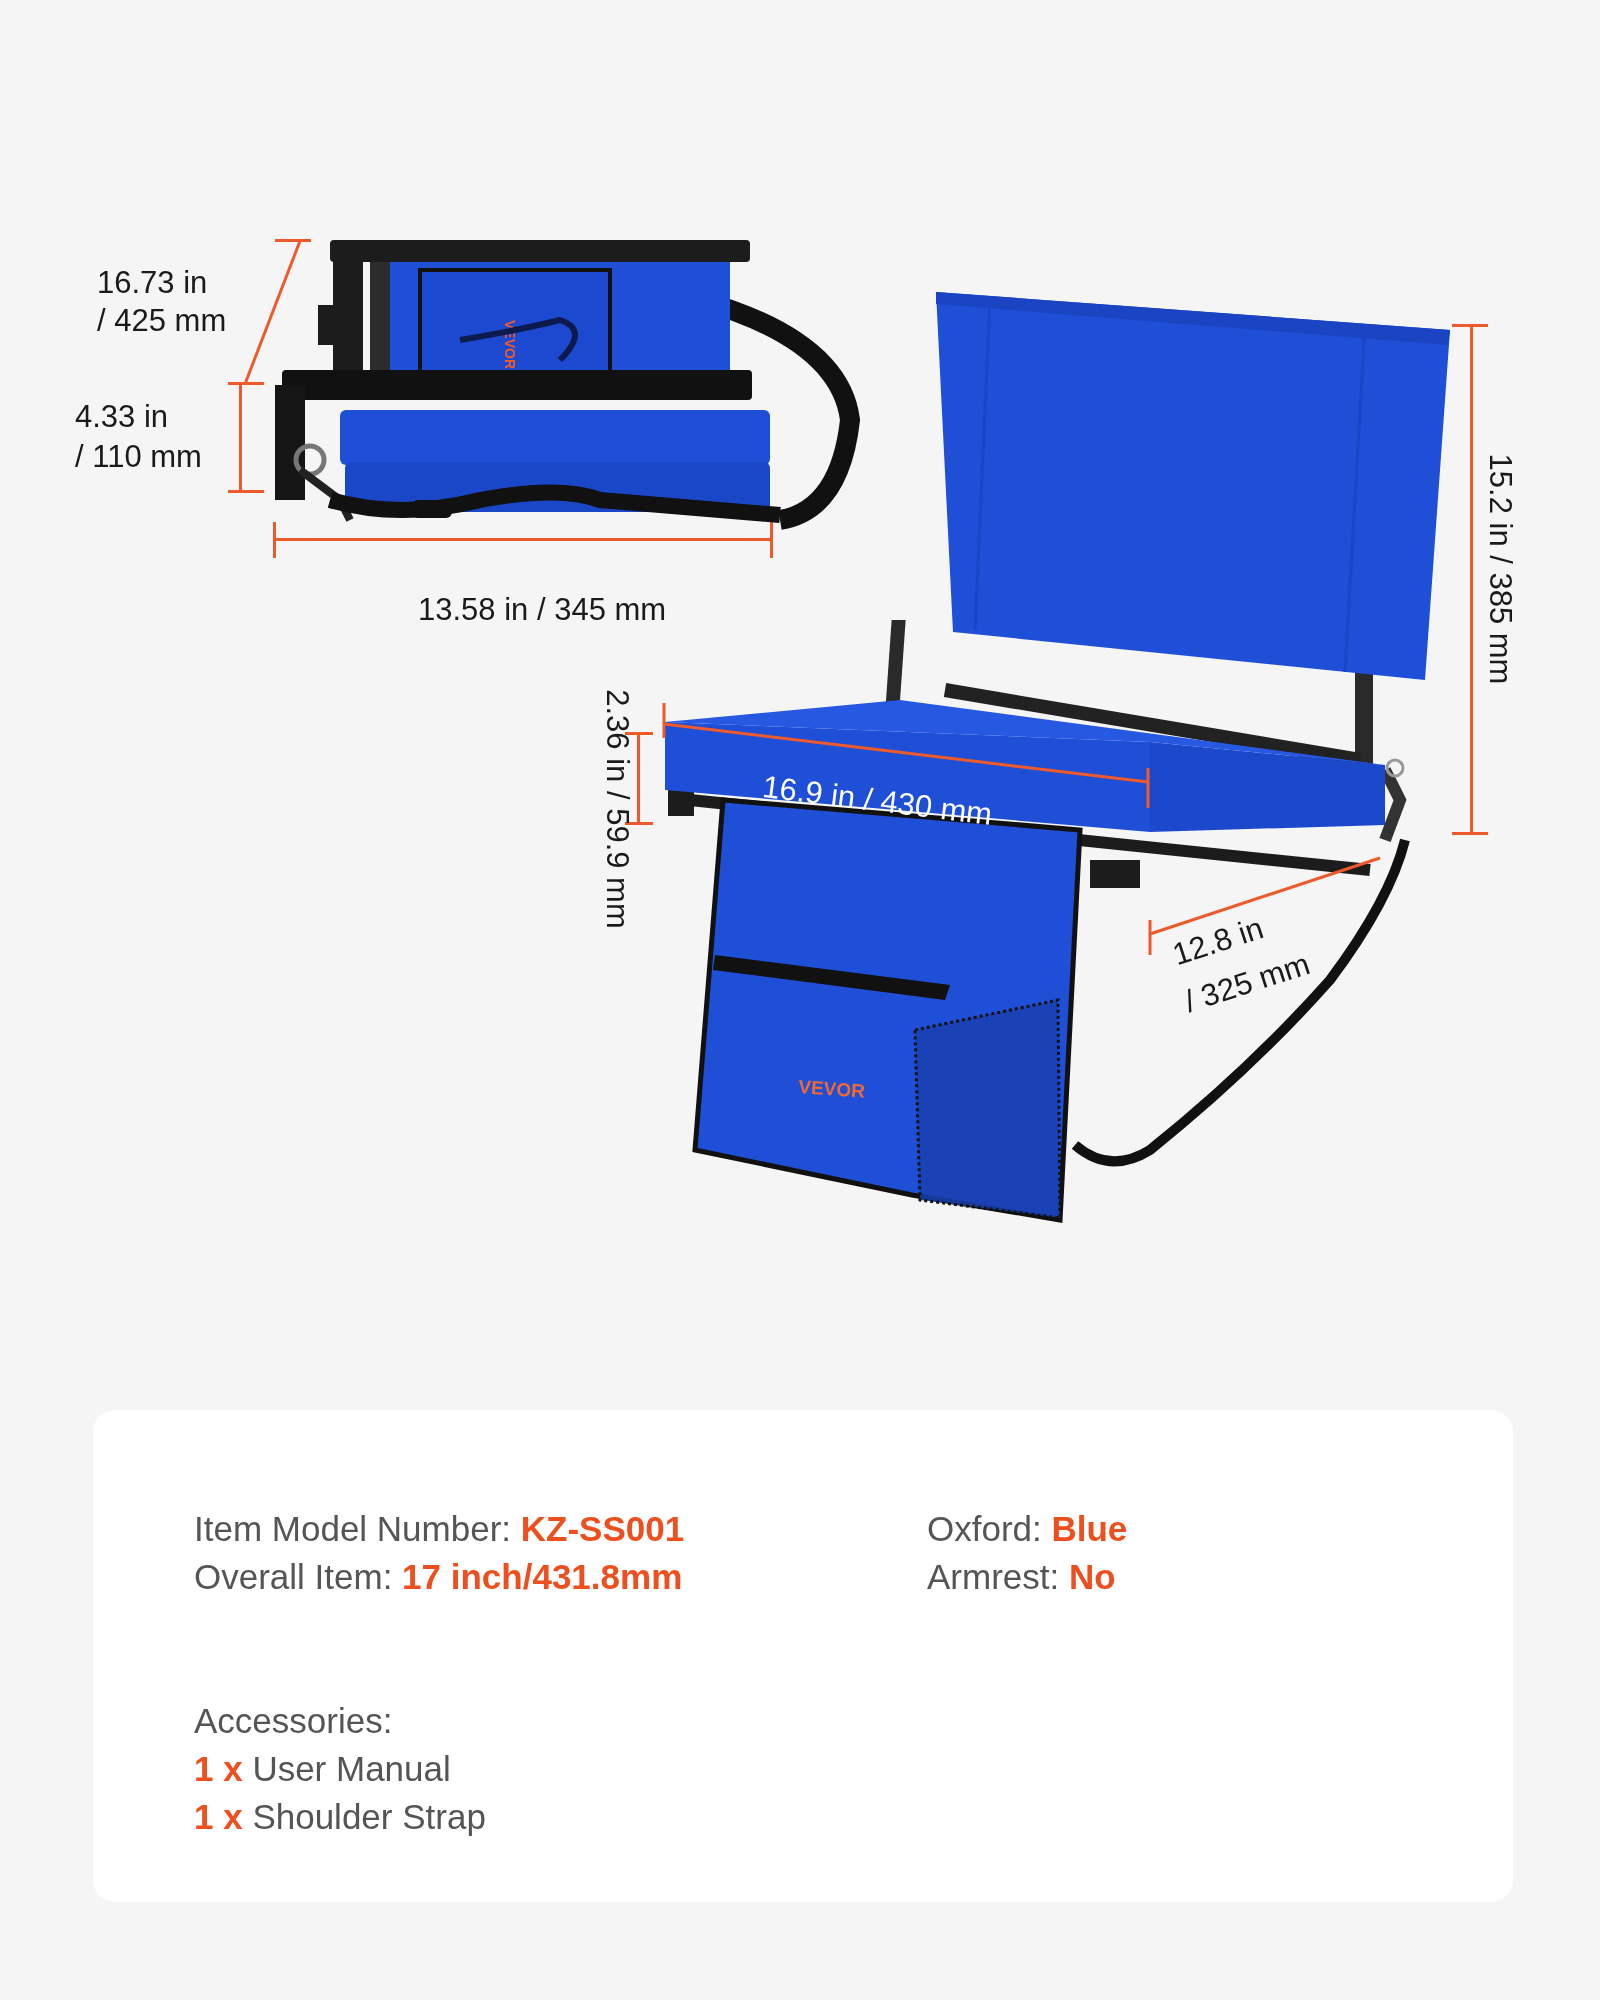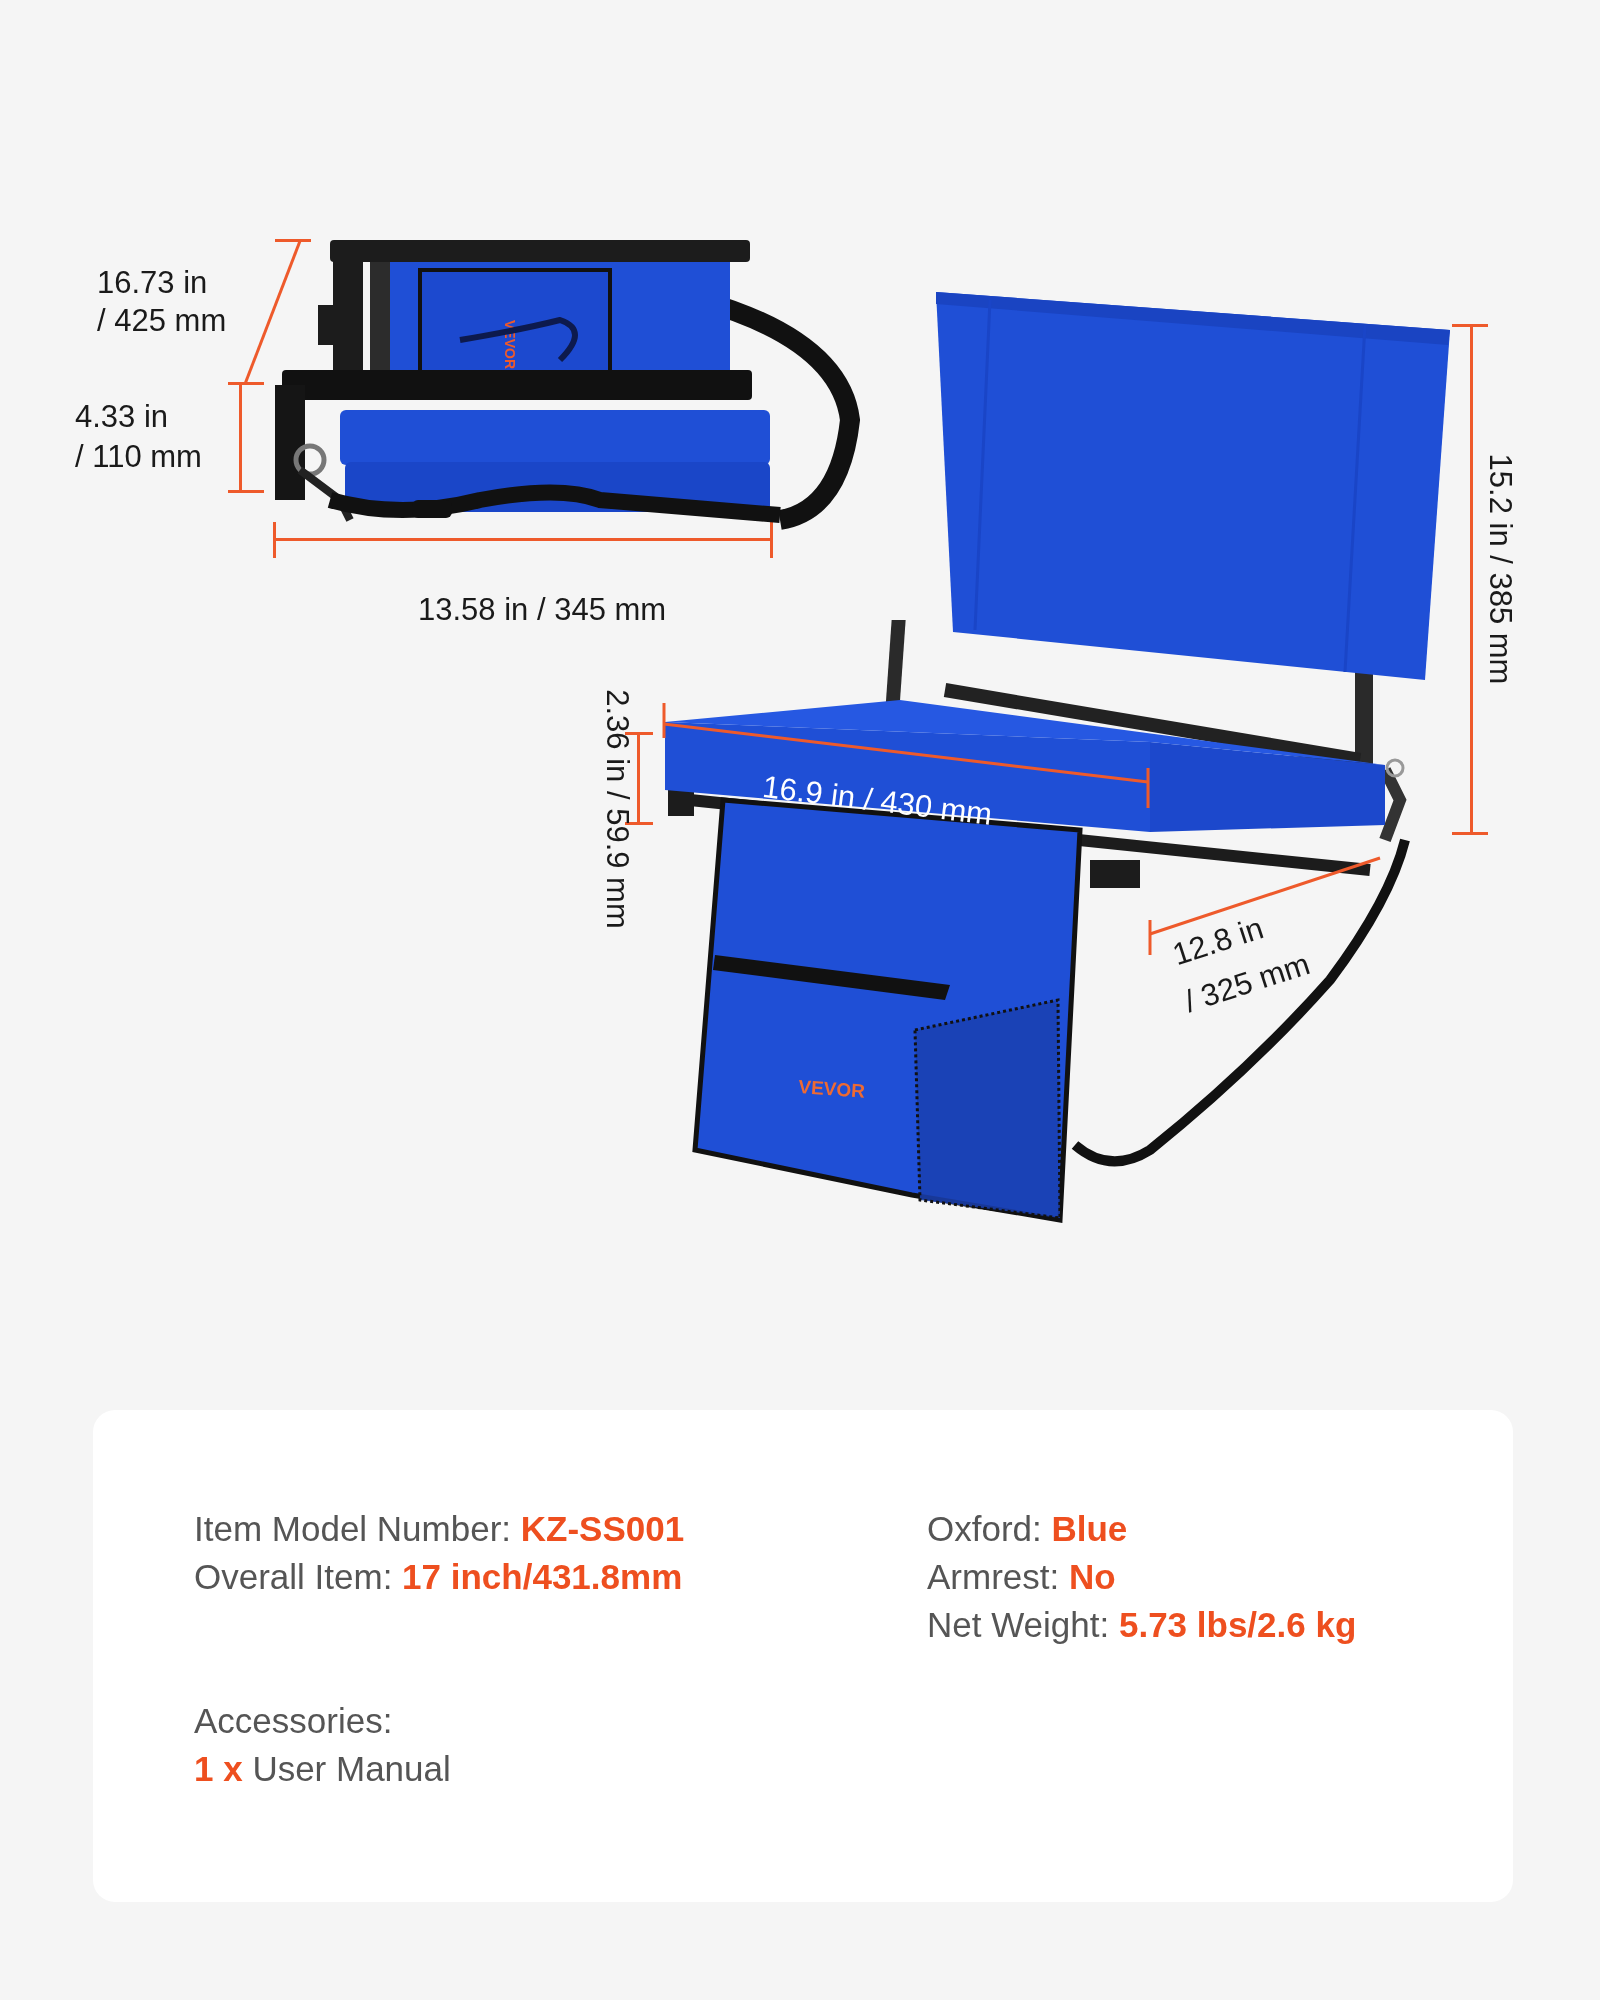--- a/index.html
+++ b/index.html
@@ -127,20 +127,20 @@
   </div>
   <div class="spec-row" style="left:834px;top:80px;">
     <span>Oxford: </span><span class="val">Blue</span>
   </div>
   <div class="spec-row" style="left:101px;top:128px;">
     <span>Overall Item: </span><span class="val">17 inch/431.8mm</span>
   </div>
   <div class="spec-row" style="left:834px;top:128px;">
     <span>Armrest: </span><span class="val">No</span>
   </div>
-  <div class="spec-row" style="left:834px;top:176px;">
-    <span>Net Weight: </span><span class="val">5.73 lbs/2.6 kg</span>
-  </div>
   <div class="spec-row" style="left:101px;top:272px;">Accessories:</div>
   <div class="spec-row" style="left:101px;top:320px;">
     <span class="val">1 x</span><span> User Manual</span>
   </div>
+  <div class="spec-row" style="left:101px;top:368px;">
+    <span class="val">1 x</span><span> Shoulder Strap</span>
+  </div>
 </div>
 
 </body></html>

